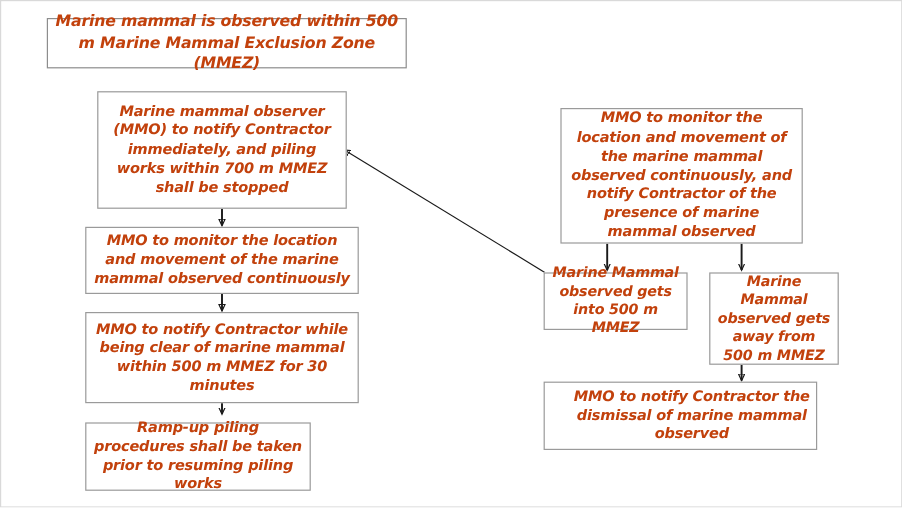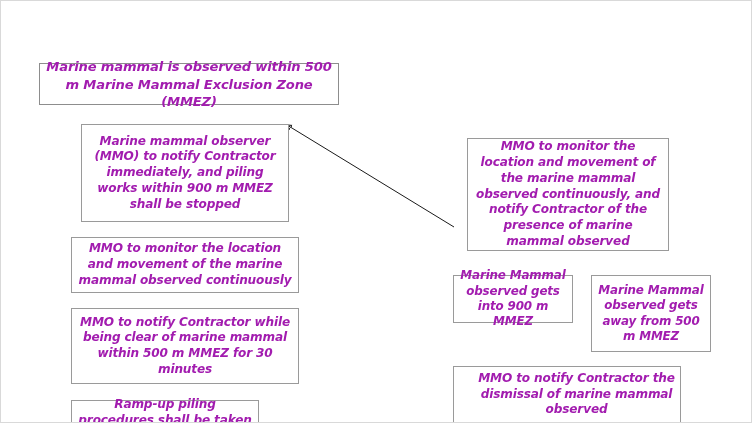--- a/index.html
+++ b/index.html
@@ -20,28 +20,27 @@
   }
   .node {
     position: absolute;
     box-sizing: border-box;
     border: 1.4px solid #9a9a9a;
     background: #ffffff;
     display: flex;
     align-items: center;
     justify-content: center;
     text-align: center;
-    color: #a21caf;
+    color: #c2410c;
     font-style: italic;
     font-weight: bold;
     line-height: 1.30;
     letter-spacing: -0.15px;
     padding: 2px 5px;
     z-index: 2;
-    margin-top: 48px;
   }
   .node span {
     display: block;
     width: 100%;
   }
   .header-node {
     font-size: 13.1px;
     border-color: #8d8d8d;
   }
   .proc-node {
@@ -94,45 +93,45 @@
     <line class="thick" x1="617" y1="303" x2="617" y2="316" marker-end="url(#ah)"></line>
 
     <line class="thin" x1="453" y1="226" x2="286" y2="124" marker-end="url(#ah-thin)"></line>
   </svg>
 
   <div class="node header-node" style="left:38px; top:14px; width:300px; height:42px;">
     <span>Marine mammal is observed within 500 m Marine Mammal Exclusion Zone (MMEZ)</span>
   </div>
 
   <div class="node proc-node" style="left:80px; top:75px; width:208px; height:98px;">
-    <span>Marine mammal observer (MMO) to notify Contractor immediately, and piling works within 900 m MMEZ shall be stopped</span>
+    <span>Marine mammal observer (MMO) to notify Contractor immediately, and piling works within 700 m MMEZ shall be stopped</span>
   </div>
 
   <div class="node proc-node" style="left:70px; top:188px; width:228px; height:56px;">
     <span>MMO to monitor the location and movement of the marine mammal observed continuously</span>
   </div>
 
   <div class="node proc-node" style="left:70px; top:259px; width:228px; height:76px;font-style:italic;">
     <span>MMO to notify Contractor while being clear of marine mammal within 500 m MMEZ for 30 minutes</span>
   </div>
 
   <div class="node proc-node" style="left:70px; top:351px; width:188px; height:57px;">
     <span>Ramp-up piling procedures shall be taken prior to resuming piling works</span>
   </div>
 
 
   <div class="node proc-node" style="left:466px; top:89px; width:202px; height:113px;">
     <span>MMO to monitor the location and movement of the marine mammal observed continuously, and notify Contractor of the presence of marine mammal observed</span>
   </div>
 
   <div class="node small-node" style="left:452px; top:226px; width:120px; height:48px;">
-    <span>Marine Mammal observed gets into 900 m MMEZ</span>
+    <span>Marine Mammal observed gets into 500 m MMEZ</span>
   </div>
 
-  <div class="node small-node" style="left:590px; top:226px; width:120px; height:77px;">
+  <div class="node small-node" style="left:590px; top:226px; width:108px; height:77px;">
     <span>Marine Mammal observed gets away from 500 m MMEZ</span>
   </div>
 
   <div class="node proc-node" style="left:452px; top:317px; width:228px; height:57px;padding-left:24px;">
     <span>MMO to notify Contractor the dismissal of marine mammal observed</span>
   </div>
 
 </div>
 
 </body></html>

